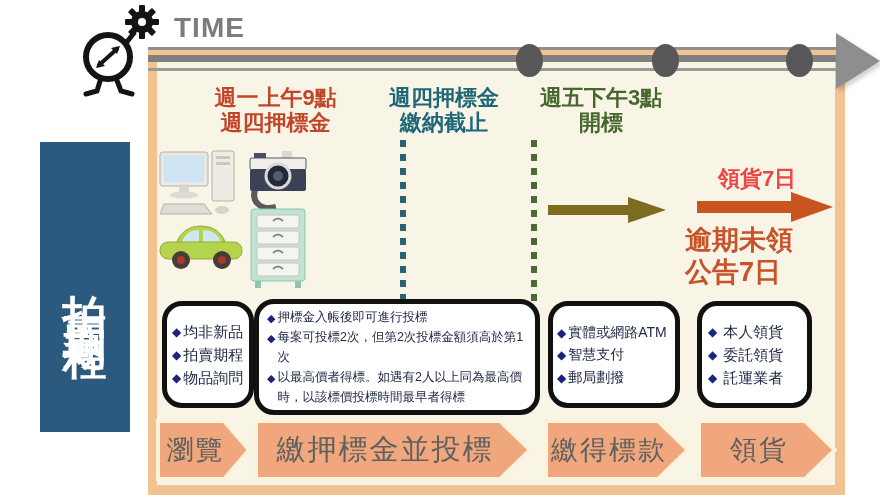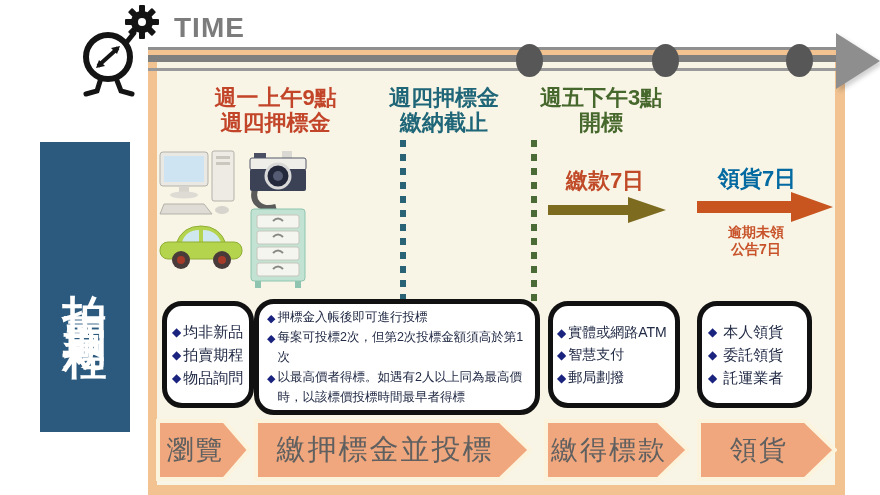--- a/index.html
+++ b/index.html
@@ -48,23 +48,23 @@
       background:repeating-linear-gradient(to bottom,#2a6276 0 7px,transparent 7px 14px);}
   .d2{left:531px;top:140px;height:162px;
       background:repeating-linear-gradient(to bottom,#4a6b35 0 7px,transparent 7px 14px);}
 
   
   .art{position:absolute;}
 
   
   .dur-label{position:absolute;font-size:22px;font-weight:bold;text-align:center;}
   .pay-label{left:545px;top:166px;width:120px;color:#c04a28;}
-  .pick-label{left:692px;top:164px;width:130px;color:#0369a1;}
-  .overdue{position:absolute;left:685px;top:224px;width:142px;color:#c8532a;font-size:14px;
-           font-weight:bold;text-align:center;line-height:1.2;}
+  .pick-label{left:692px;top:164px;width:130px;color:#ef4444;}
+  .overdue{position:absolute;left:685px;top:224px;width:142px;color:#c8532a;font-size:27px;
+           font-weight:bold;line-height:1.2;}
   .pay-arrow{position:absolute;left:548px;top:197px;}
   .pick-arrow{position:absolute;left:697px;top:192px;}
 
   
   .ibox{position:absolute;background:#fff;border:5px solid #111;border-radius:20px;
         box-sizing:border-box;display:flex;flex-direction:column;justify-content:center;}
   .ibox ul{list-style:none;margin:0;padding:0;}
   .ibox li{display:flex;align-items:flex-start;color:#222b46;}
   .blt{color:#1a237e;flex:0 0 auto;margin-right:2px;}
   .box1{left:162px;top:301px;width:92px;height:107px;padding:4px 5px;}
@@ -189,21 +189,20 @@
     <rect x="14" y="42" width="42" height="13" rx="2" fill="#f5f5ef" stroke="#c6c6bc"></rect>
     <rect x="14" y="58" width="42" height="13" rx="2" fill="#f5f5ef" stroke="#c6c6bc"></rect>
     <path d="M30,16 q5,-5 10,0" stroke="#8a8a84" fill="none" stroke-width="2"></path>
     <path d="M30,32 q5,-5 10,0" stroke="#8a8a84" fill="none" stroke-width="2"></path>
     <path d="M30,48 q5,-5 10,0" stroke="#8a8a84" fill="none" stroke-width="2"></path>
     <path d="M30,64 q5,-5 10,0" stroke="#8a8a84" fill="none" stroke-width="2"></path>
     <rect x="12" y="76" width="6" height="7" fill="#8fc4b0"></rect>
     <rect x="52" y="76" width="6" height="7" fill="#8fc4b0"></rect>
   </svg>
 
-  <div class="dur-label pay-label">繳款7日</div>
   <svg class="pay-arrow" width="118" height="26" viewBox="0 0 118 26">
     <polygon points="0,8 80,8 80,0 118,13 80,26 80,18 0,18" fill="#7d6c20"></polygon>
   </svg>
   <div class="dur-label pick-label">領貨7日</div>
   <svg class="pick-arrow" width="136" height="30" viewBox="0 0 136 30">
     <polygon points="0,9 94,9 94,0 136,15 94,30 94,21 0,21" fill="#c8551f"></polygon>
   </svg>
   <div class="overdue">
     <div>逾期未領</div>
     <div>公告7日</div>

